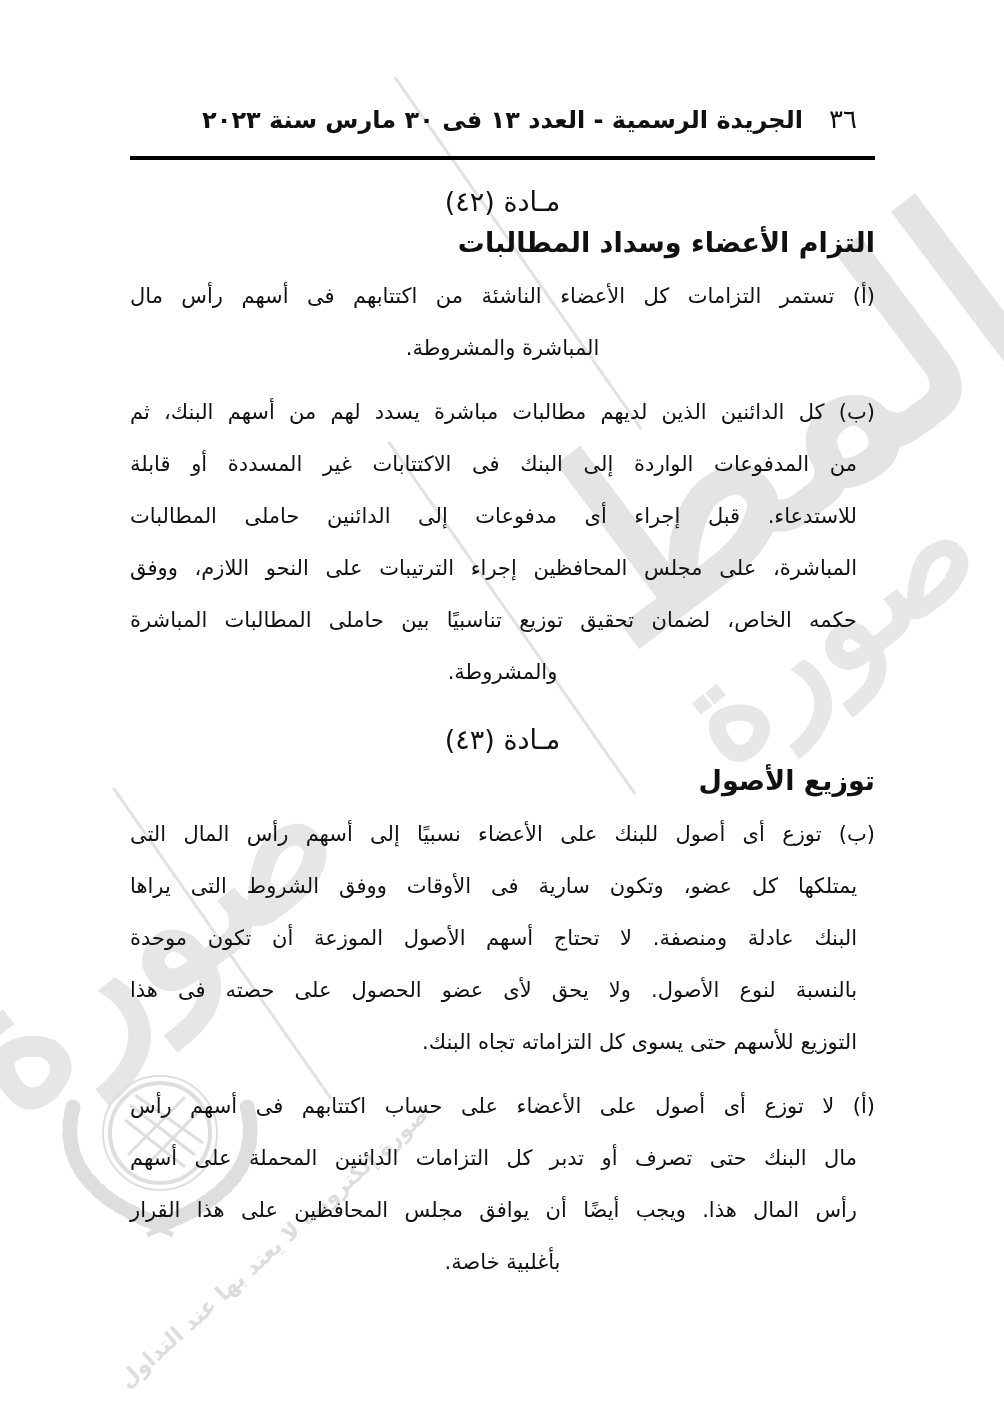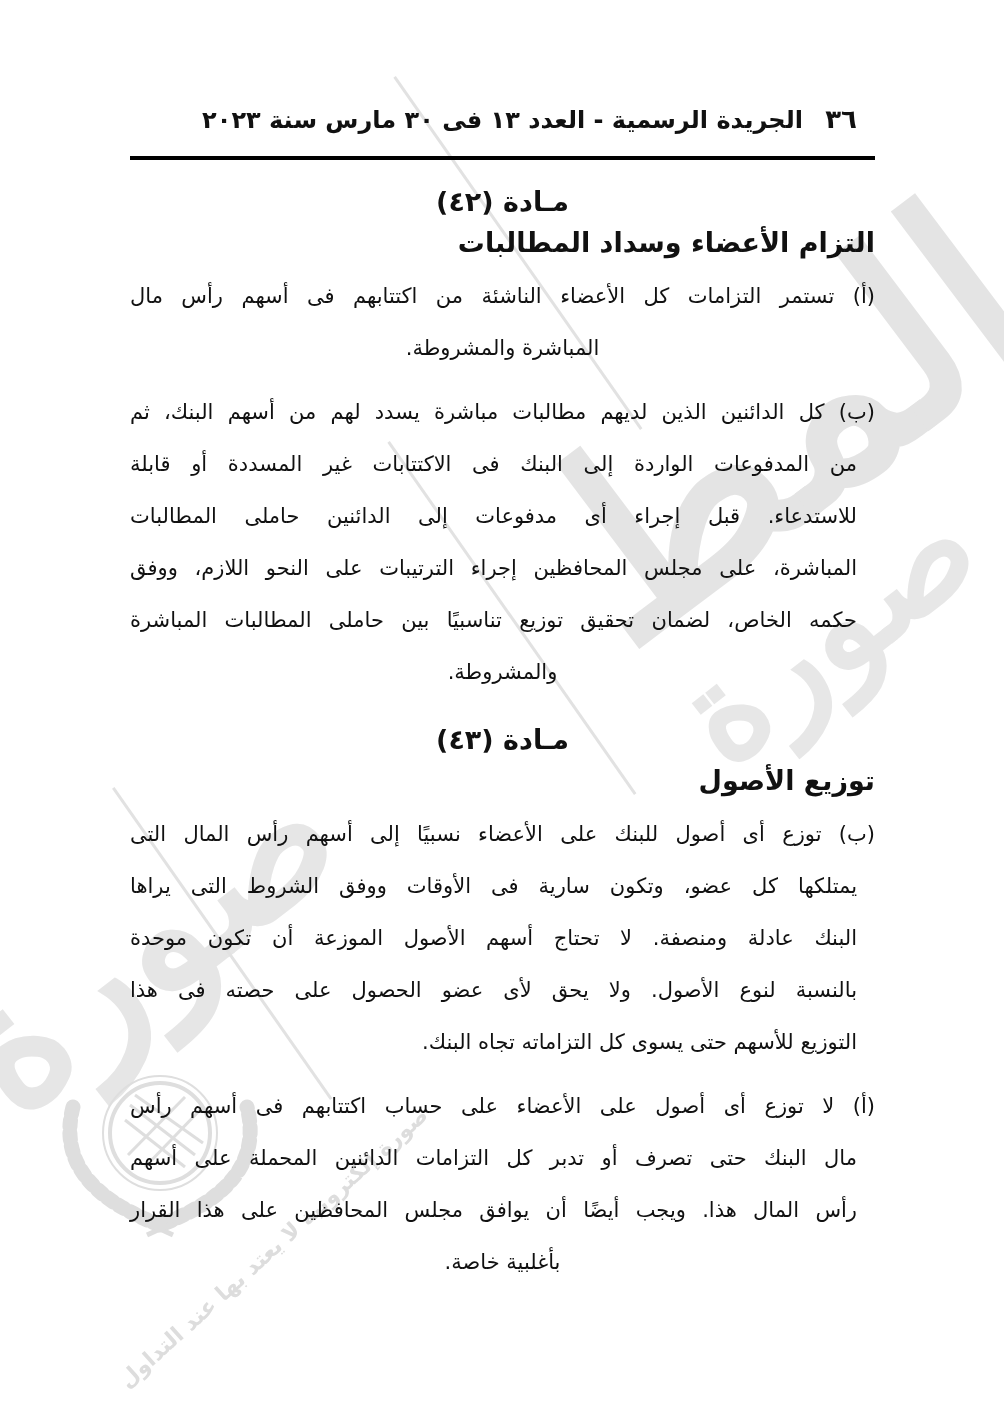--- a/index.html
+++ b/index.html
@@ -29,25 +29,25 @@
     position:absolute;top:1235px;left:70px;
     font-size:22px;color:#dddddd;font-weight:bold;
     transform:rotate(-42deg);white-space:nowrap;
   }
   .wreath{position:absolute;top:1055px;left:35px;}
   
   .content{position:relative;z-index:1;padding:100px 129px 0 130px;}
   .header{position:relative;height:48px;}
   .pagenum{
     position:absolute;right:18px;top:4px;
-    font-size:26px;font-weight:bold;
+    font-size:26px;font-weight:normal;
   }
   .htitle{text-align:center;font-size:24px;font-weight:bold;padding-top:6px;}
   .rule{height:4px;background:#000000;margin-top:8px;}
-  .atitle{font-size:27px;font-weight:bold;text-align:center;margin:26px 0 0 0;}
+  .atitle{font-size:27px;font-weight:normal;text-align:center;margin:26px 0 0 0;}
   .asub{font-size:27px;font-weight:bold;text-align:right;margin:10px 0 0 0;}
   .para{margin-top:12px;font-size:21px;line-height:52px;}
   .line{min-height:52px;}
   .jline{text-align:justify;text-align-last:justify;}
   .cont{padding-right:18px;}
   .cline{text-align:center;}
   .rline{text-align:right;padding-right:18px;}
 </style>
 </head>
 <body>

